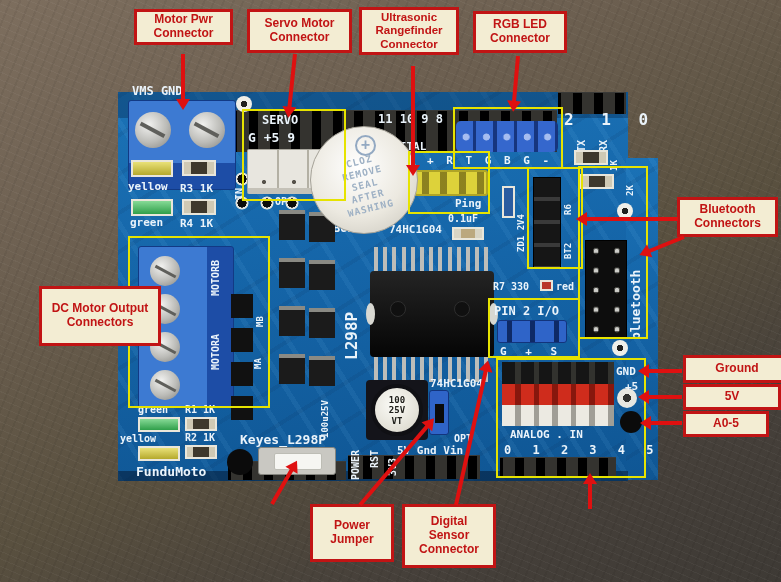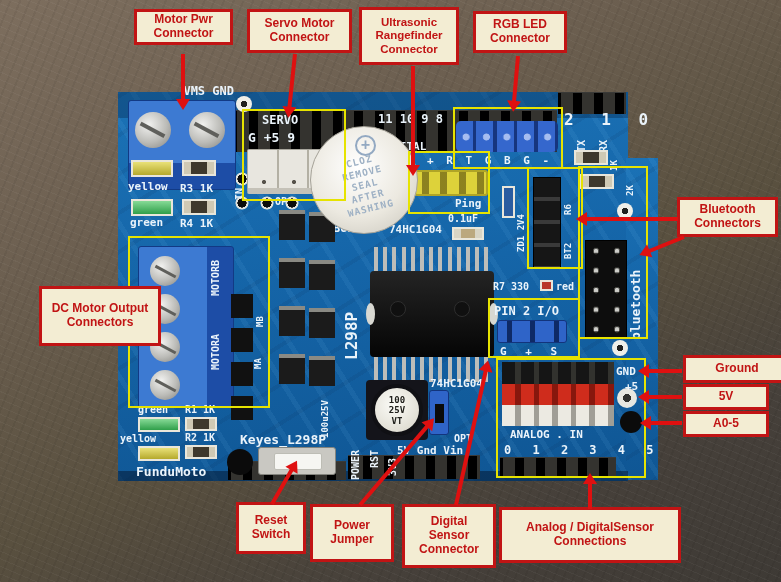--- a/index.html
+++ b/index.html
@@ -53,21 +53,21 @@
   <div class="abs board" style="left:118px; top:92px; width:510px; height:389px;"></div>
   <div class="abs board" style="left:626px; top:158px; width:32px; height:322px;"></div>
   <div class="abs" style="left:118px; top:92px; width:510px; height:26px; background:rgba(4,28,58,0.32); z-index:2;"></div>
   <div class="abs" style="left:118px; top:471px; width:510px; height:10px; background:rgba(3,20,42,0.5); z-index:2;"></div>
 
   <div class="hdr" style="left:213px; top:110px; width:344px; height:42px;"></div>
   <div class="hdr" style="left:558px; top:92px; width:68px; height:22px;"></div>
   <div class="hdr" style="left:348px; top:455px; width:132px; height:24px;"></div>
   <div class="hdr" style="left:228px; top:461px; width:118px; height:19px;"></div>
 
-  <div class="silk" style="left:132px; top:84px; width:102px; text-align:right; font-size:12px;">VMS GND</div>
+  <div class="silk" style="left:132px; top:84px; width:102px; text-align:left; font-size:12px;">VMS GND</div>
   <div class="abs" style="left:128px; top:100px; width:108px; height:90px; background:linear-gradient(180deg,#3d7ad2 0 70%, #1d4da6 70%); border:1px solid #123a85; border-radius:3px; z-index:12;"></div>
   <div class="screw" style="left:135px; top:112px; width:36px; height:36px;"></div>
   <div class="screw" style="left:189px; top:112px; width:36px; height:36px;"></div>
 
   <div class="led y" style="left:131px; top:160px; width:42px; height:17px;"></div>
   <div class="silk" style="left:128px; top:180px;">yellow</div>
   <div class="res" style="left:182px; top:160px; width:34px; height:16px;"></div>
   <div class="silk" style="left:180px; top:182px;">R3 1K</div>
   <div class="led g" style="left:131px; top:199px; width:42px; height:17px;"></div>
   <div class="silk" style="left:130px; top:216px;">green</div>
@@ -237,62 +237,54 @@
   <div class="silk vt" style="left:320px; top:378px; width:13px; height:60px; font-size:9px;">100u25V</div>
 
   <div class="lbl" style="left:134px; top:9px; width:99px; height:36px;">
     <div>Motor Pwr</div>
     <div>Connector</div>
   </div>
   <div class="lbl" style="left:247px; top:9px; width:105px; height:44px;">
     <div>Servo Motor</div>
     <div>Connector</div>
   </div>
-  <div class="lbl" style="left:359px; top:7px; width:100px; height:58px; font-size:11.5px;">
+  <div class="lbl" style="left:359px; top:7px; width:100px; height:48px; font-size:11.5px;">
     <div>Ultrasonic</div>
     <div>Rangefinder</div>
     <div>Connector</div>
   </div>
   <div class="lbl" style="left:473px; top:11px; width:94px; height:42px;">
     <div>RGB LED</div>
     <div>Connector</div>
   </div>
   <div class="lbl" style="left:677px; top:197px; width:101px; height:40px;">
     <div>Bluetooth</div>
     <div>Connectors</div>
   </div>
   <div class="lbl" style="left:683px; top:355px; width:108px; height:28px;">
     <div>Ground</div>
   </div>
-  <div class="lbl" style="left:683px; top:384px; width:86px; height:26px;text-align:right;">
+  <div class="lbl" style="left:683px; top:384px; width:98px; height:26px;text-align:right;">
     <div>5V</div>
   </div>
   <div class="lbl" style="left:683px; top:411px; width:86px; height:26px;">
     <div>A0-5</div>
   </div>
   <div class="lbl" style="left:5px; top:286px; width:122px; height:60px;margin-left:34px;">
     <div>DC Motor Output</div>
     <div>Connectors</div>
   </div>
-  <div class="lbl" style="left:236px; top:502px; width:70px; height:52px;">
-    <div>Reset</div>
-    <div>Switch</div>
-  </div>
   <div class="lbl" style="left:310px; top:504px; width:84px; height:58px;">
     <div>Power</div>
     <div>Jumper</div>
   </div>
   <div class="lbl" style="left:402px; top:504px; width:94px; height:64px;">
     <div>Digital</div>
     <div>Sensor</div>
     <div>Connector</div>
-  </div>
-  <div class="lbl" style="left:499px; top:507px; width:182px; height:56px;">
-    <div>Analog / DigitalSensor</div>
-    <div>Connections</div>
   </div>
 
   <div class="arrow" style="left:183px; top:52px; width:46px; transform:rotate(90deg);"></div>
   <div class="arrow" style="left:295px; top:52px; width:54px; transform:rotate(96deg);"></div>
   <div class="arrow" style="left:413px; top:64px; width:100px; transform:rotate(90deg);"></div>
   <div class="arrow" style="left:518px; top:54px; width:46px; transform:rotate(95deg);"></div>
   <div class="arrow" style="left:678px; top:217px; width:92px; transform:rotate(180deg);"></div>
   <div class="arrow" style="left:684px; top:235px; width:38px; transform:rotate(158deg);"></div>
   <div class="arrow" style="left:682px; top:369px; width:34px; transform:rotate(180deg);"></div>
   <div class="arrow" style="left:682px; top:395px; width:34px; transform:rotate(180deg);"></div>

